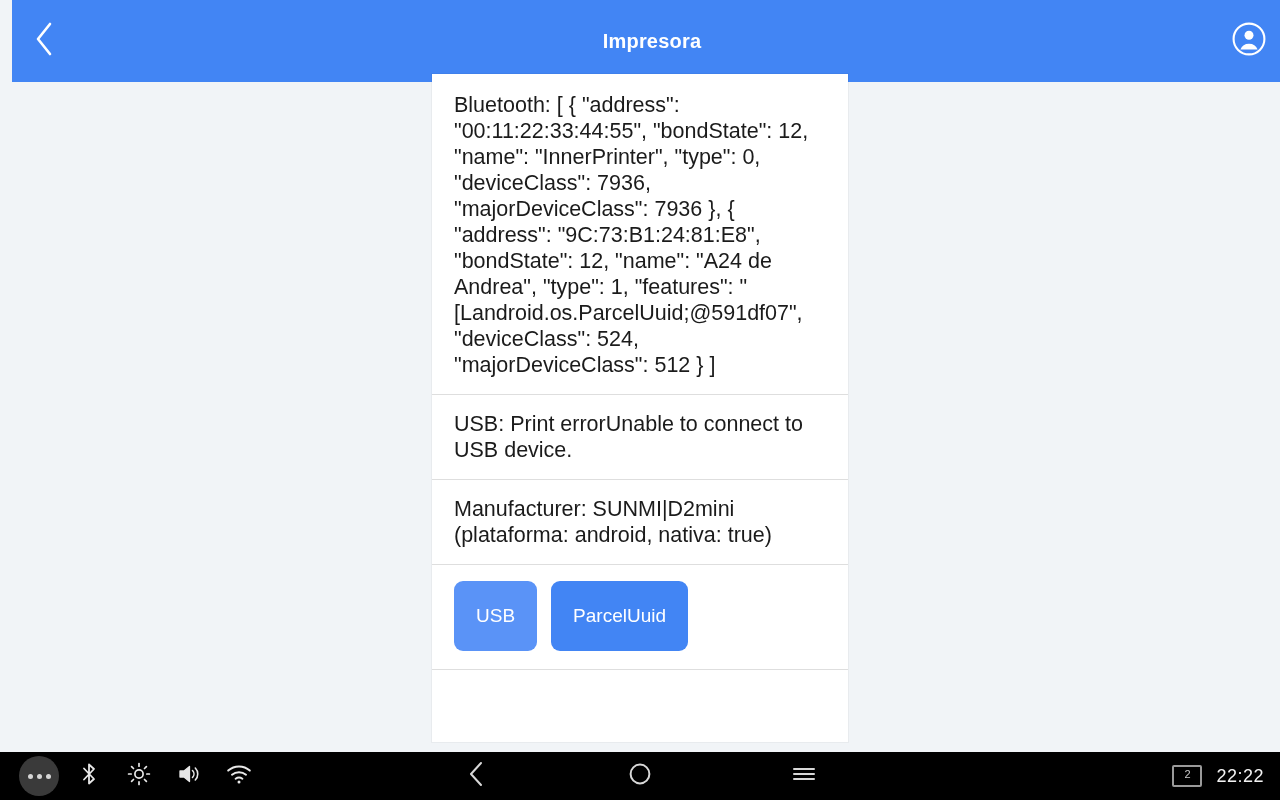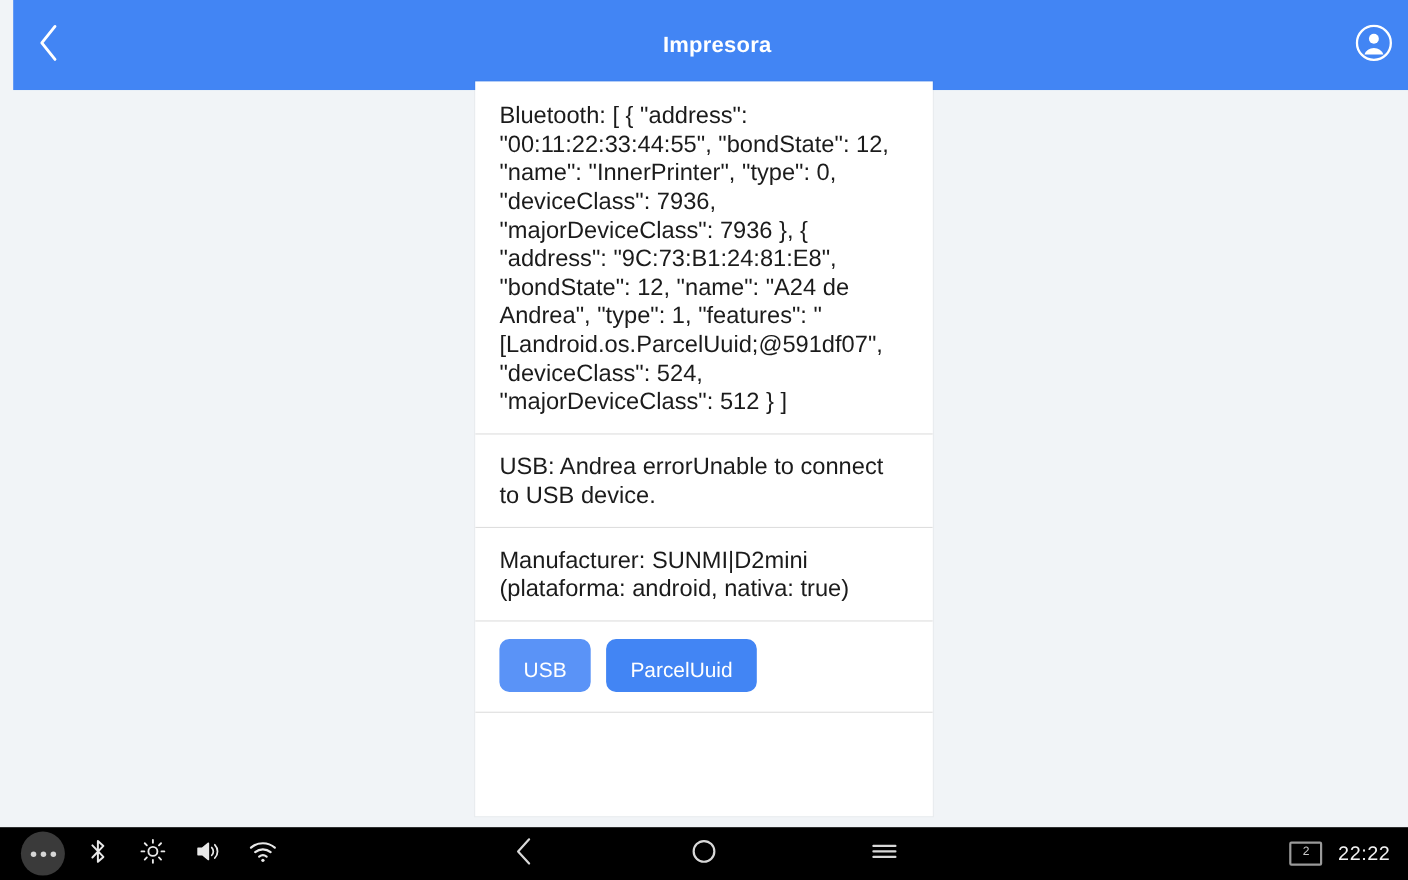--- a/index.html
+++ b/index.html
@@ -105,21 +105,21 @@
     border-bottom: 1px solid #dedede;
   }
   .btn {
     background: #4285f4;
     color: #ffffff;
     border: none;
     border-radius: 9px;
     font-family: "Liberation Sans", sans-serif;
     font-size: 19px;
     padding: 0 22px;
-    height: 48px;
+    height: 70px;
     line-height: 58px;
     cursor: pointer;
   }
   .btn-usb { background: #5a93f7; }
 
   
   .sysbar {
     position: absolute;
     left: 0;
     bottom: 0;
@@ -230,21 +230,21 @@
 
   <div class="content">
     <div class="card">
       <div class="card-inner">
 
         <div class="row">
           <div class="row-text">Bluetooth: [ { "address": "00:11:22:33:44:55", "bondState": 12, "name": "InnerPrinter", "type": 0, "deviceClass": 7936, "majorDeviceClass": 7936 }, { "address": "9C:73:B1:24:81:E8", "bondState": 12, "name": "A24 de Andrea", "type": 1, "features": "[Landroid.os.ParcelUuid;@591df07", "deviceClass": 524, "majorDeviceClass": 512 } ]</div>
         </div>
 
         <div class="row">
-          <div class="row-text">USB: Andrea errorUnable to connect to USB device.</div>
+          <div class="row-text">USB: Print errorUnable to connect to USB device.</div>
         </div>
 
         <div class="row">
           <div class="row-text">Manufacturer: SUNMI|D2mini (plataforma: android, nativa: true)</div>
         </div>
 
 
         <div class="row-buttons">
           <button class="btn btn-usb">USB</button>
           <button class="btn">ParcelUuid</button>

